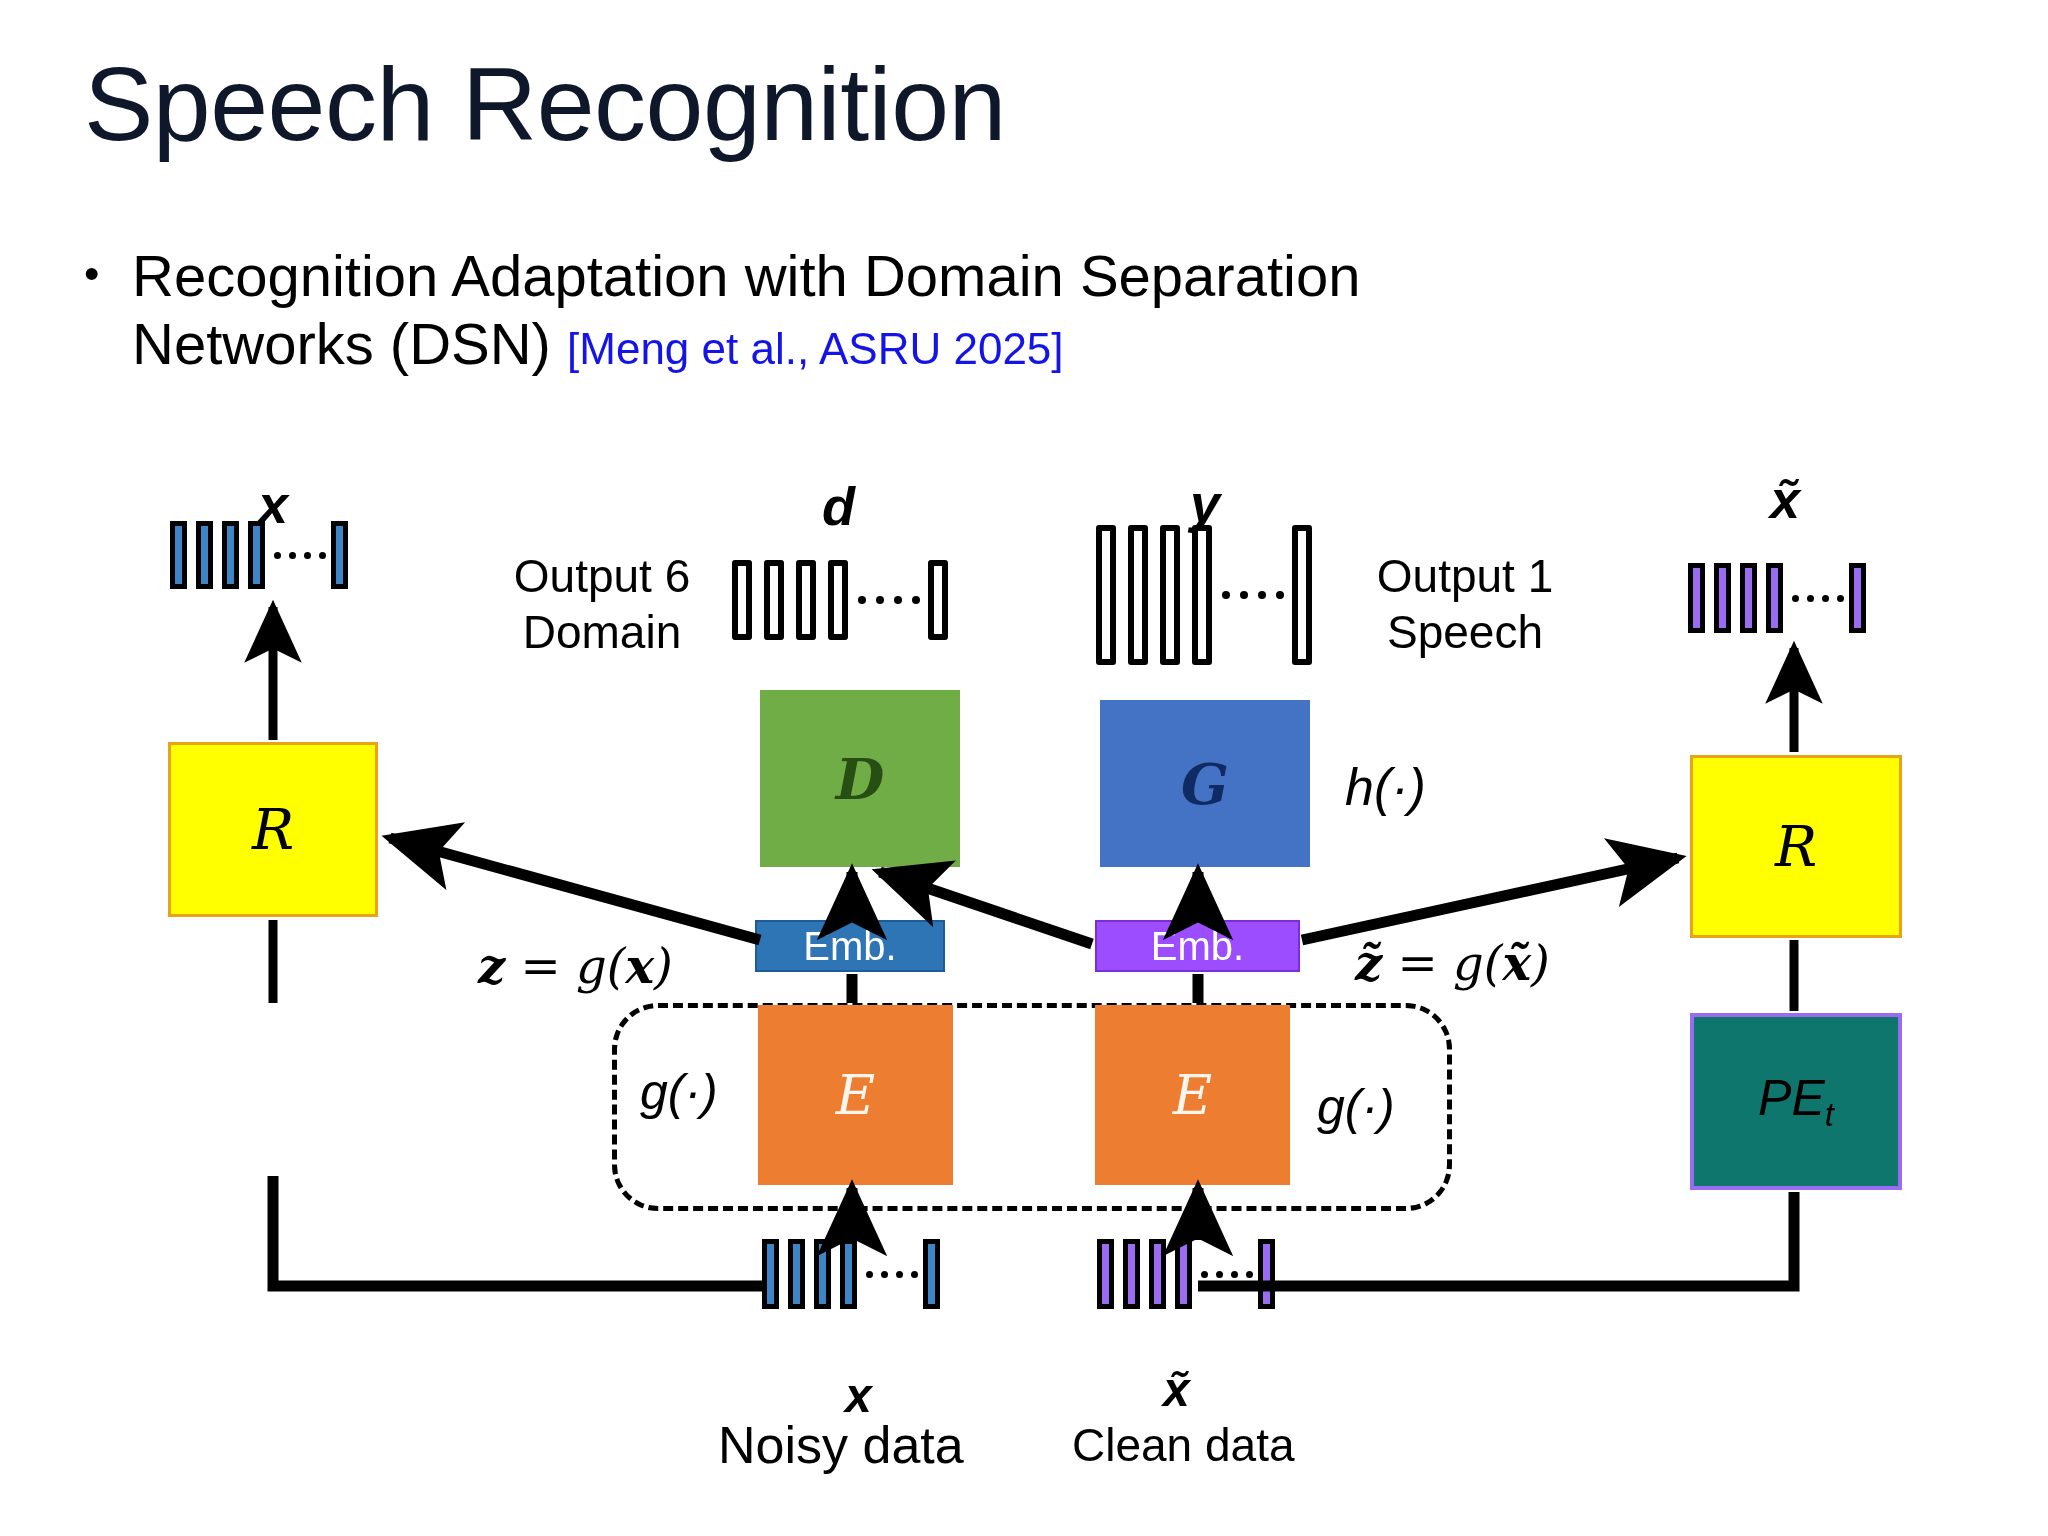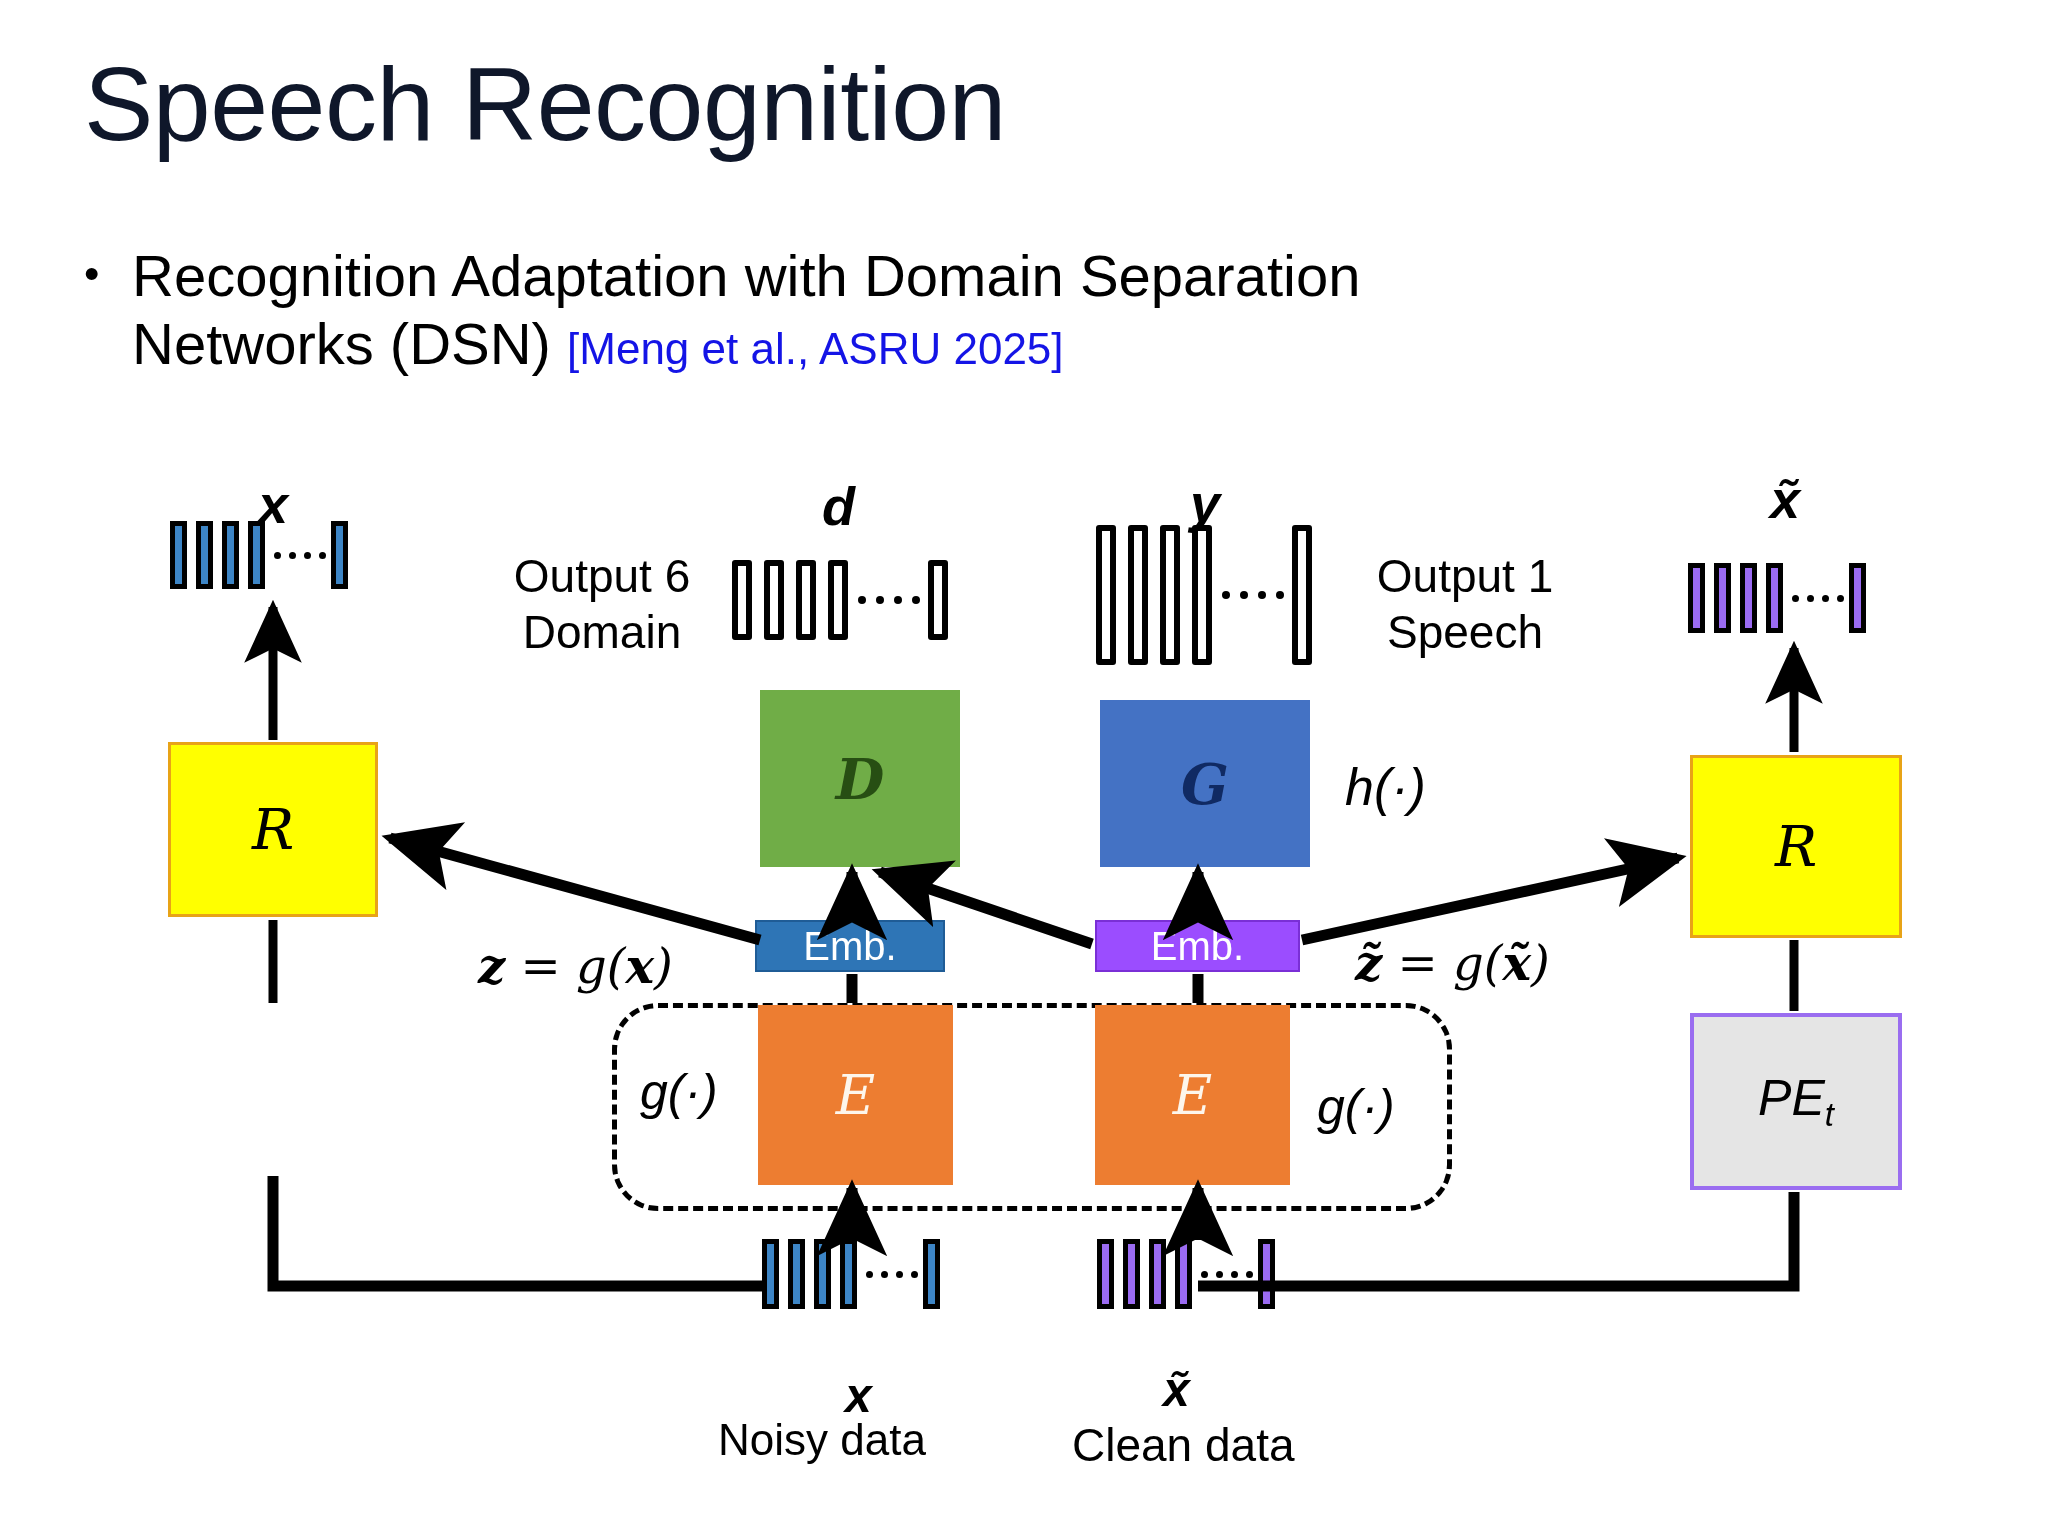--- a/index.html
+++ b/index.html
@@ -100,21 +100,21 @@
   .box-R .box-label {
     font-family: "DejaVu Serif", "Liberation Serif", serif;
     font-size: 56px;
     color: #000;
   }
   .box-PEs {
     background: #b7c7e8;
     border: 4px solid #1a1aff;
   }
   .box-PEt {
-    background: #e5e5e5;
+    background: #0f766e;
     border: 4px solid #9a6df0;
   }
   .box-PEs .box-label, .box-PEt .box-label {
     font-family: "Liberation Sans", sans-serif;
     font-size: 50px;
     font-style: italic;
     color: #000;
   }
   .box-D {
     background: #70ad47;
@@ -280,21 +280,21 @@
     <div class="dots" style="width:62px;height:70px;">
       <span class="dot" style="width:7px;height:7px;margin:0 4px;"></span>
       <span class="dot" style="width:7px;height:7px;margin:0 4px;"></span>
       <span class="dot" style="width:7px;height:7px;margin:0 4px;"></span>
       <span class="dot" style="width:7px;height:7px;margin:0 4px;"></span>
     </div>
     <div class="bar bar-blue" style="width:17px;height:70px;"></div>
   </div>
 
   <div class="plain-label mathb" style="left:845px; top:1368px; font-size:48px;">x</div>
-  <div class="plain-label" style="left:718px; top:1415px; font-size:44px;">Noisy data</div>
+  <div class="plain-label" style="left:718px; top:1415px; font-size:52px;">Noisy data</div>
 
   <div class="plain-label mathb" style="left:1190px; top:472px; font-size:54px;">y</div>
 
   <div class="bars" style="left:1096px; top:525px; height:140px;">
     <div class="bar bar-white" style="width:20px;height:140px;margin-right:12px;"></div>
     <div class="bar bar-white" style="width:20px;height:140px;margin-right:12px;"></div>
     <div class="bar bar-white" style="width:20px;height:140px;margin-right:12px;"></div>
     <div class="bar bar-white" style="width:20px;height:140px;margin-right:2px;"></div>
     <div class="dots" style="width:78px;height:140px;">
       <span class="dot" style="width:8px;height:8px;margin:0 5px;"></span>

